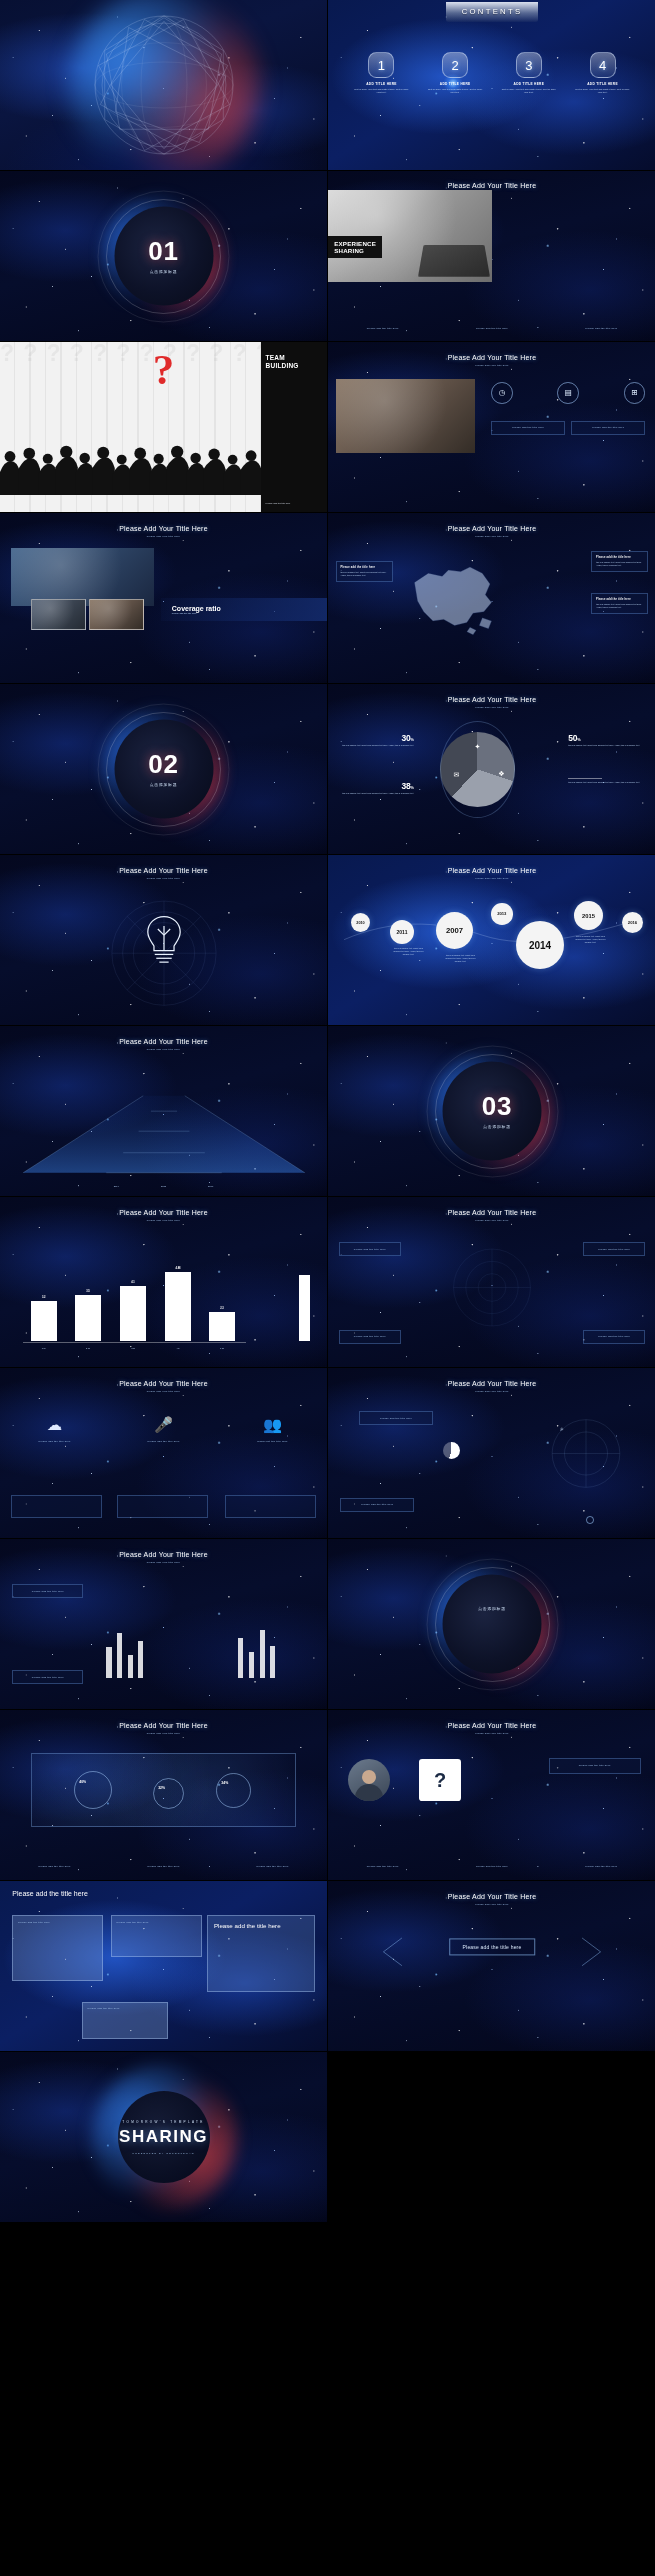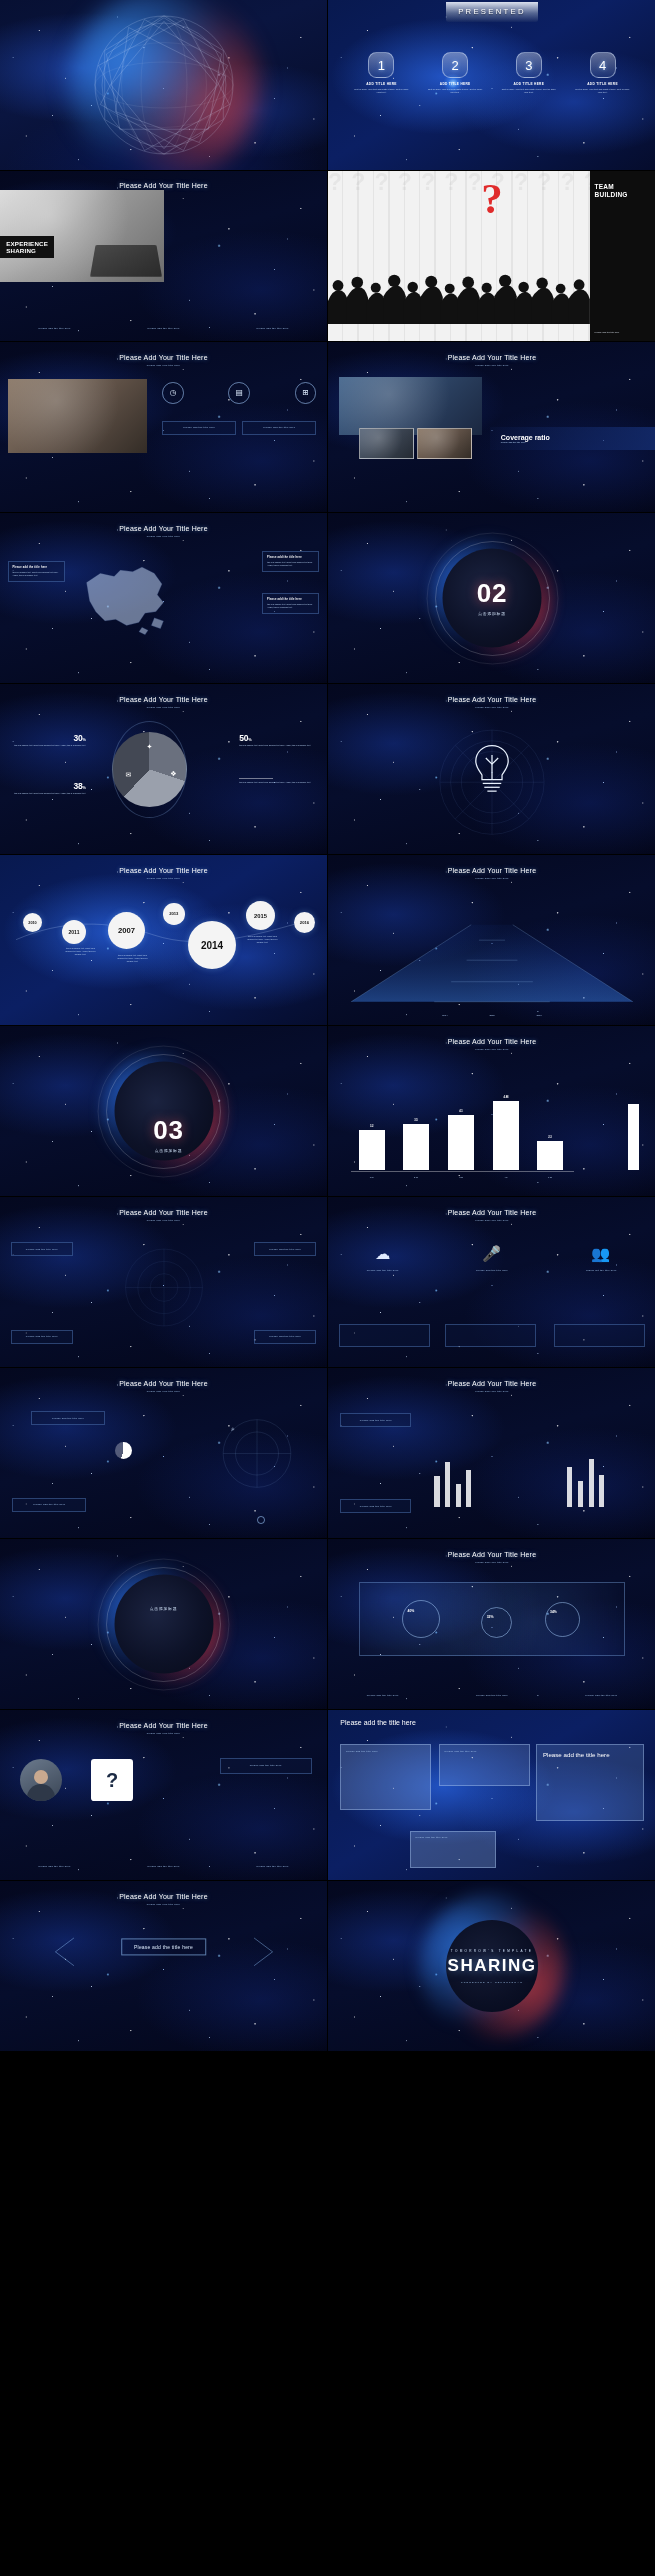--- a/index.html
+++ b/index.html
@@ -230,21 +230,21 @@
         <ellipse cx="100" cy="100" rx="48" ry="78"></ellipse>
       </g>
     </svg>
   </div>
 
   <div class="slide">
     <div class="bg space-bright"></div>
     <div class="stars"></div>
     <div class="glow-dot" style="left:115px;top:73px;width:20px;height:20px;"></div>
     <div class="contents-tab">
-      <span>PRESENTED</span>
+      <span>CONTENTS</span>
     </div>
     <div style="position:absolute;left:0;right:0;top:52px;display:flex;justify-content:center;gap:7.7px;">
       <div class="c-item">
         <div class="c-badge">1</div>
         <div class="c-title">ADD TITLE HERE</div>
         <div class="c-desc">Text or Copy Your text and paste it here. Text or Copy  Your text .</div>
       </div>
       <div class="c-item">
         <div class="c-badge">2</div>
         <div class="c-title">ADD TITLE HERE</div>
@@ -256,20 +256,33 @@
         <div class="c-desc">Text or Copy Your text and paste it here. Text or Copy  Your text .</div>
       </div>
       <div class="c-item">
         <div class="c-badge">4</div>
         <div class="c-title">ADD TITLE HERE</div>
         <div class="c-desc">Text or Copy Your text and paste it here. Text or Copy  Your text .</div>
       </div>
     </div>
   </div>
 
+  <div class="slide">
+    <div class="bg space-deep"></div>
+    <div class="stars"></div>
+    <div class="globe-wrap">
+      <div class="globe" style="width:99px;height:99px;"></div>
+      <div class="halo-ring" style="width:115px;height:115px;"></div>
+      <div class="halo-ring" style="width:132px;height:132px;border-color:rgba(255,255,255,.09);"></div>
+    </div>
+    <div style="position:absolute;left:0;right:0;top:65px;text-align:center;z-index:5;">
+      <div class="sec-num">01</div>
+      <div class="sec-sub">点击添加标题</div>
+    </div>
+  </div>
 
   <div class="slide">
     <div class="bg space-deep"></div>
     <div class="stars"></div>
     <div style="position:absolute;left:0;right:0;top:10.8px;text-align:center;">
       <div class="title-lg">Please Add Your Title Here</div>
     </div>
     <div class="exp-left">
       <div style="position:absolute;inset:0;background:radial-gradient(circle at 30% 28%, rgba(255,255,255,.35), transparent 60%);"></div>
       <div class="laptop"></div>
@@ -530,21 +543,21 @@
   </div>
 
   <div class="slide">
     <div class="bg space-deep"></div>
     <div class="stars"></div>
     <div class="globe-wrap">
       <div class="globe" style="width:99px;height:99px;"></div>
       <div class="halo-ring" style="width:115px;height:115px;"></div>
       <div class="halo-ring" style="width:132px;height:132px;border-color:rgba(255,255,255,.09);"></div>
     </div>
-    <div style="position:absolute;left:10px;right:0;top:65px;text-align:center;z-index:5;margin-top:24px;">
+    <div style="position:absolute;left:10px;right:0;top:65px;text-align:center;z-index:5;">
       <div class="sec-num">03</div>
       <div class="sec-sub">点击添加标题</div>
     </div>
   </div>
 
   <div class="slide">
     <div class="bg space-deep"></div>
     <div class="stars"></div>
     <div style="position:absolute;left:0;right:0;top:12.3px;text-align:center;">
       <div class="title-lg">Please Add Your Title Here</div>

